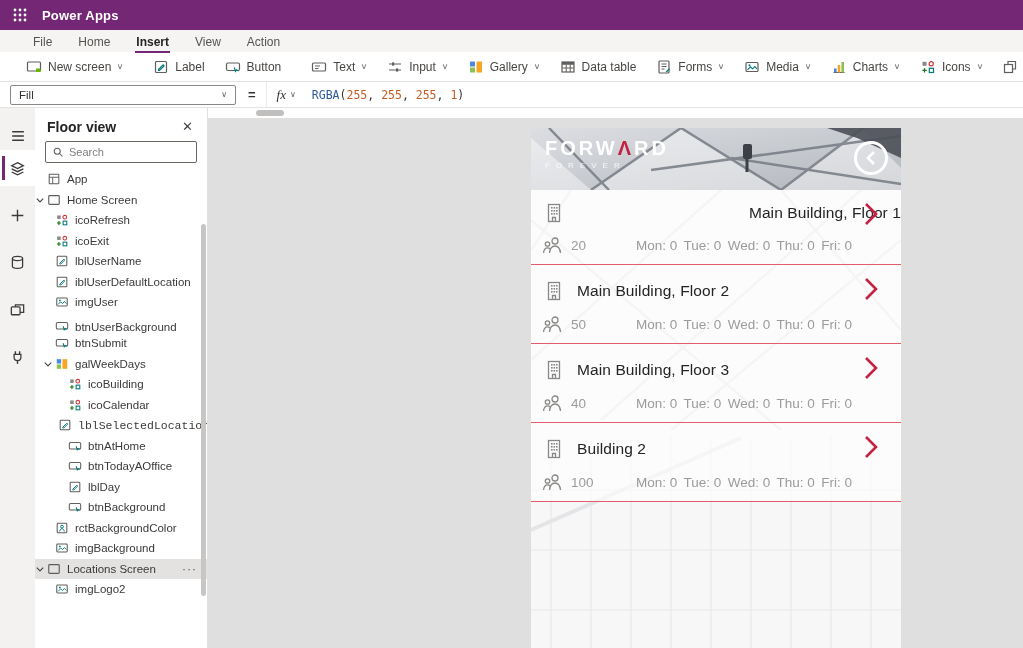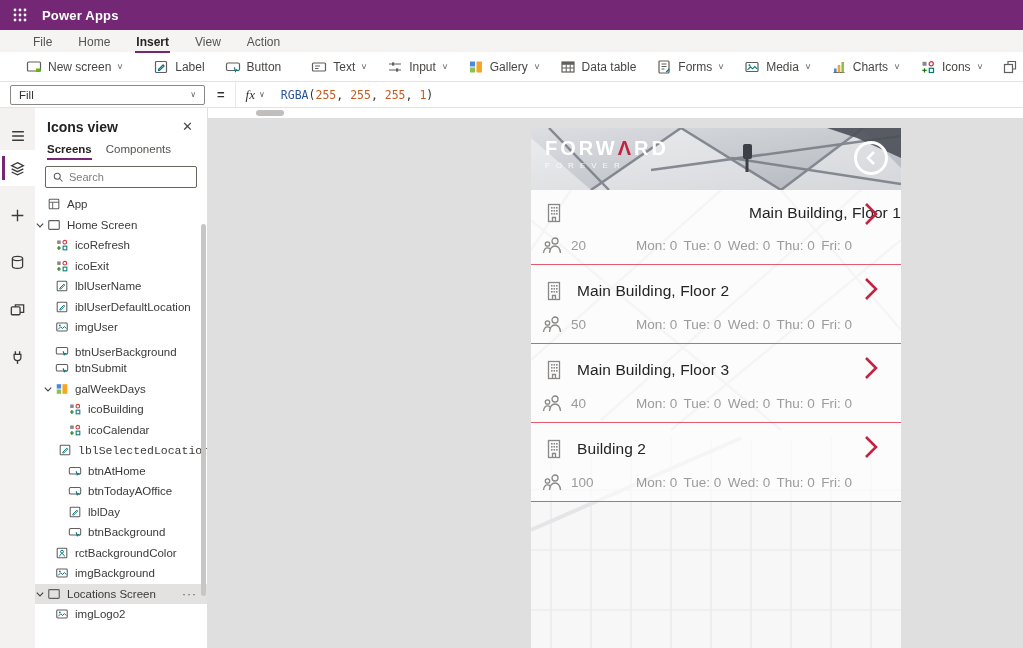--- a/index.html
+++ b/index.html
@@ -20,21 +20,21 @@
 
   
   .toolbar { height:30px; background:#fff; border-bottom:1px solid #e5e3e1; display:flex; align-items:center; padding-left:16px; }
   .tb-item { display:flex; align-items:center; gap:6px; height:100%; padding:0 10px; font-size:12px; color:#484644; background:none; border:none; cursor:pointer; font-family:inherit; white-space:nowrap; }
   .tb-icon { width:16px; height:16px; display:inline-flex; }
   .tb-chev { font-size:8px; color:#7a7875; transform:scaleX(1.2); }
   .tb-divider { width:1px; height:20px; background:#d8d6d4; margin:0 5px; }
 
   
   .formulabar { height:26px; background:#fff; border-bottom:1px solid #e5e3e1; display:flex; align-items:center; }
-  .prop-select { width:195px; height:20px; margin-left:10px; border:1px solid #8a8886; border-radius:2px; display:flex; align-items:center; padding:0 8px; font-size:11.5px; color:#323130; cursor:pointer; background:#fff; }
+  .prop-select { width:226px; height:20px; margin-left:10px; border:1px solid #8a8886; border-radius:2px; display:flex; align-items:center; padding:0 8px; font-size:11.5px; color:#323130; cursor:pointer; background:#fff; }
   .prop-select .pv { flex:1; text-align:left; }
   .prop-select .chev { font-size:8px; color:#605e5c; }
   .equals { margin:0 10px 0 12px; font-size:13px; font-weight:bold; color:#323130; }
   .fx-box { display:flex; align-items:center; gap:4px; padding:0 10px; height:100%; border-left:1px solid #eceae8; cursor:pointer; background:none; border-top:none;border-right:none;border-bottom:none; }
   .fx-box .fx { font-family:"Liberation Serif", serif; font-style:italic; font-size:13px; color:#323130; }
   .fx-box .chev { font-size:8px; color:#605e5c; }
   .formula { font-family:"DejaVu Sans Mono", monospace; font-size:11.5px; margin-left:6px; white-space:pre; }
   .formula .tk-fn { color:#2b579a; }
   .formula .tk-num { color:#c65a21; }
   .formula .tk-p { color:#333; }
@@ -338,27 +338,23 @@
               <path d="M6 2 v3 M10 2 v3" stroke="#3b3a39" stroke-width="1.3"></path>
               <path d="M4.8 5 h6.4 v2.8 a3.2 3.2 0 0 1 -6.4 0z" fill="none" stroke="#3b3a39" stroke-width="1.2"></path>
               <path d="M8 11 v3" stroke="#3b3a39" stroke-width="1.3"></path>
             </svg>
           </span>
         </button>
       </div>
 
     <aside class="tree-panel">
       <div class="tp-header">
-        <span class="tp-title">Icons view</span>
+        <span class="tp-title">Floor view</span>
         <button class="tp-close">✕</button>
       </div>
-      <div class="tp-tabs" id="tree-tabs">
-          <button class="tp-tab active">Screens</button>
-          <button class="tp-tab">Components</button>
-        </div>
       <div class="tp-search">
         <svg width="12" height="12" viewBox="0 0 16 16">
             <circle cx="7" cy="7" r="4" fill="none" stroke="#605e5c" stroke-width="1.4"></circle>
             <path d="M10 10l4 4" stroke="#605e5c" stroke-width="1.4"></path>
           </svg>
         <input type="text" placeholder="Search" style="">
       </div>
       <div class="tree-rows" id="tree-rows">
           <div class="tree-row" style="padding-left: 12px;">
 

